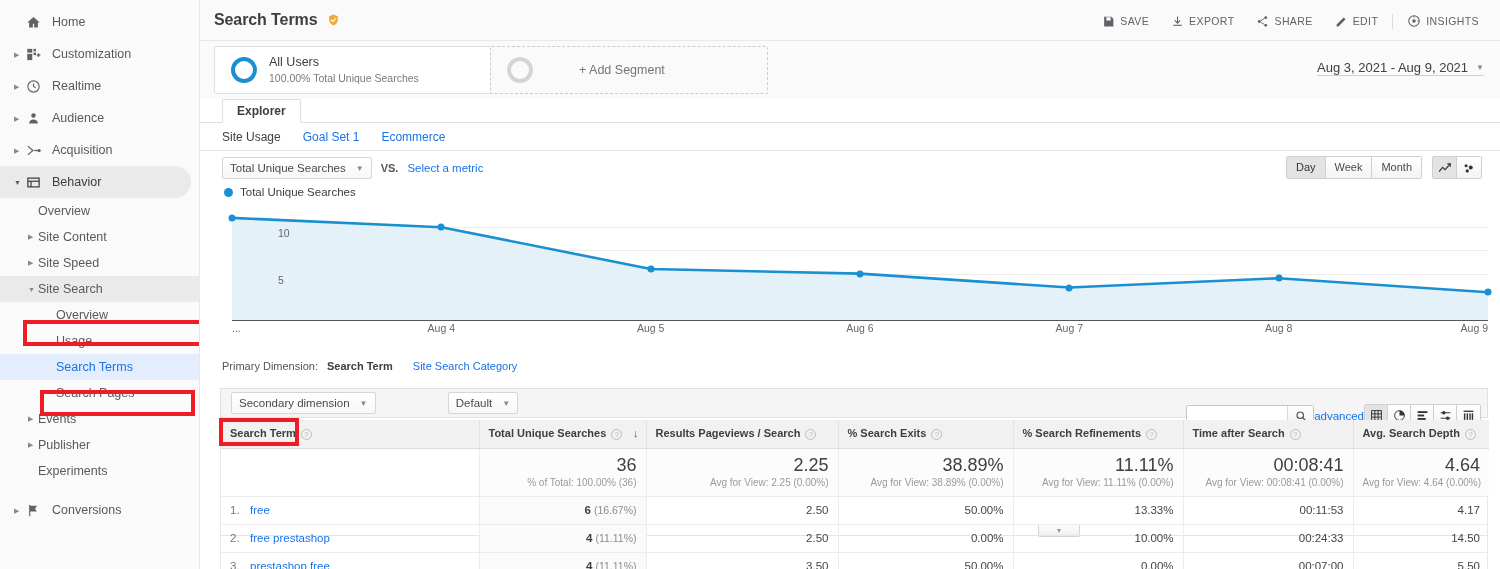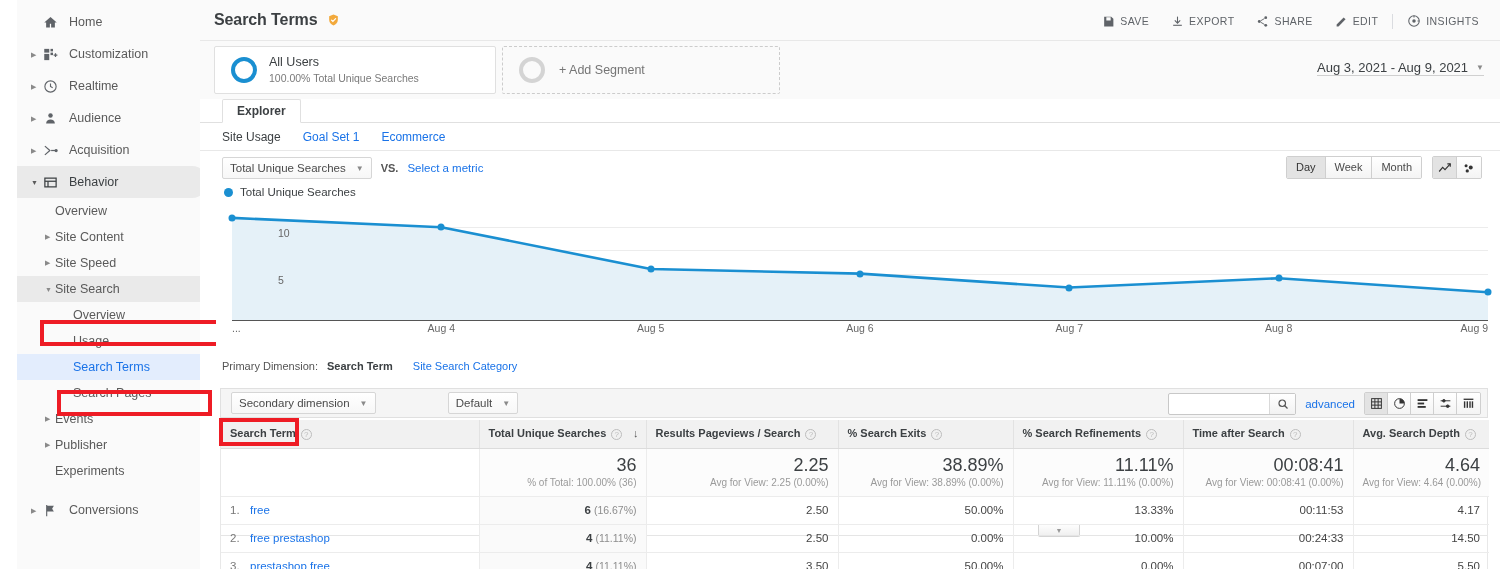--- a/index.html
+++ b/index.html
@@ -15,21 +15,20 @@
   }
   #app { position: relative; width: 1500px; height: 569px; }
 
   
   #sidebar {
     position: absolute; left: 0; top: 0;
     width: 200px; height: 569px;
     background: #fafafa;
     border-right: 1px solid #e8e8e8;
     overflow: hidden;
-    margin-left: 17px;
   }
   .nav-row {
     position: relative;
     display: flex; align-items: center;
     height: 32px;
     padding-left: 14px;
     font-size: 12.5px;
     color: #5a5a5a;
     white-space: nowrap;
     cursor: pointer;
@@ -283,22 +282,22 @@
     position: absolute; left: 20px; top: 388px;
     width: 1268px; height: 30px;
     background: #f5f5f5;
     border: 1px solid #e0e0e0;
     display: flex; align-items: center;
     padding-left: 10px;
     gap: 10px;
   }
   .sorttype { font-size: 11.5px; color: #555; margin-top: 41px; }
   #tblbar-right {
-    position: absolute; right: 6px; top: 3px;
-    display: flex; align-items: center; gap: 9px;
+    position: absolute; right: 6px; top: 15px;
+    display: flex; align-items: center; 
   }
   #tblsearch {
     display: flex; align-items: center;
     height: 22px;
     border: 1px solid #c8c8c8;
     background: #fff;
     border-radius: 2px;
   }
   #tblsearch input {
     width: 100px; height: 20px;
@@ -572,21 +571,21 @@
     </div>
 
     <div id="segbar">
       <div class="segbox" style="left:14px; width:282px;">
         <div class="ring"></div>
         <div class="segtext">
           <div class="segname">All Users</div>
           <div class="segsub">100.00% Total Unique Searches</div>
         </div>
       </div>
-      <div class="segbox dashed" style="left:302px; width:278px;">
+      <div class="segbox dashed" style="left:290px; width:278px;gap:32px;">
         <div class="ring grey"></div>
         <div class="segadd">+ Add Segment</div>
       </div>
       <div id="daterange">
         <span>Aug 3, 2021 - Aug 9, 2021</span>
         <span class="caret">▼</span>
       </div>
     </div>
 
     <div id="exptabs">

